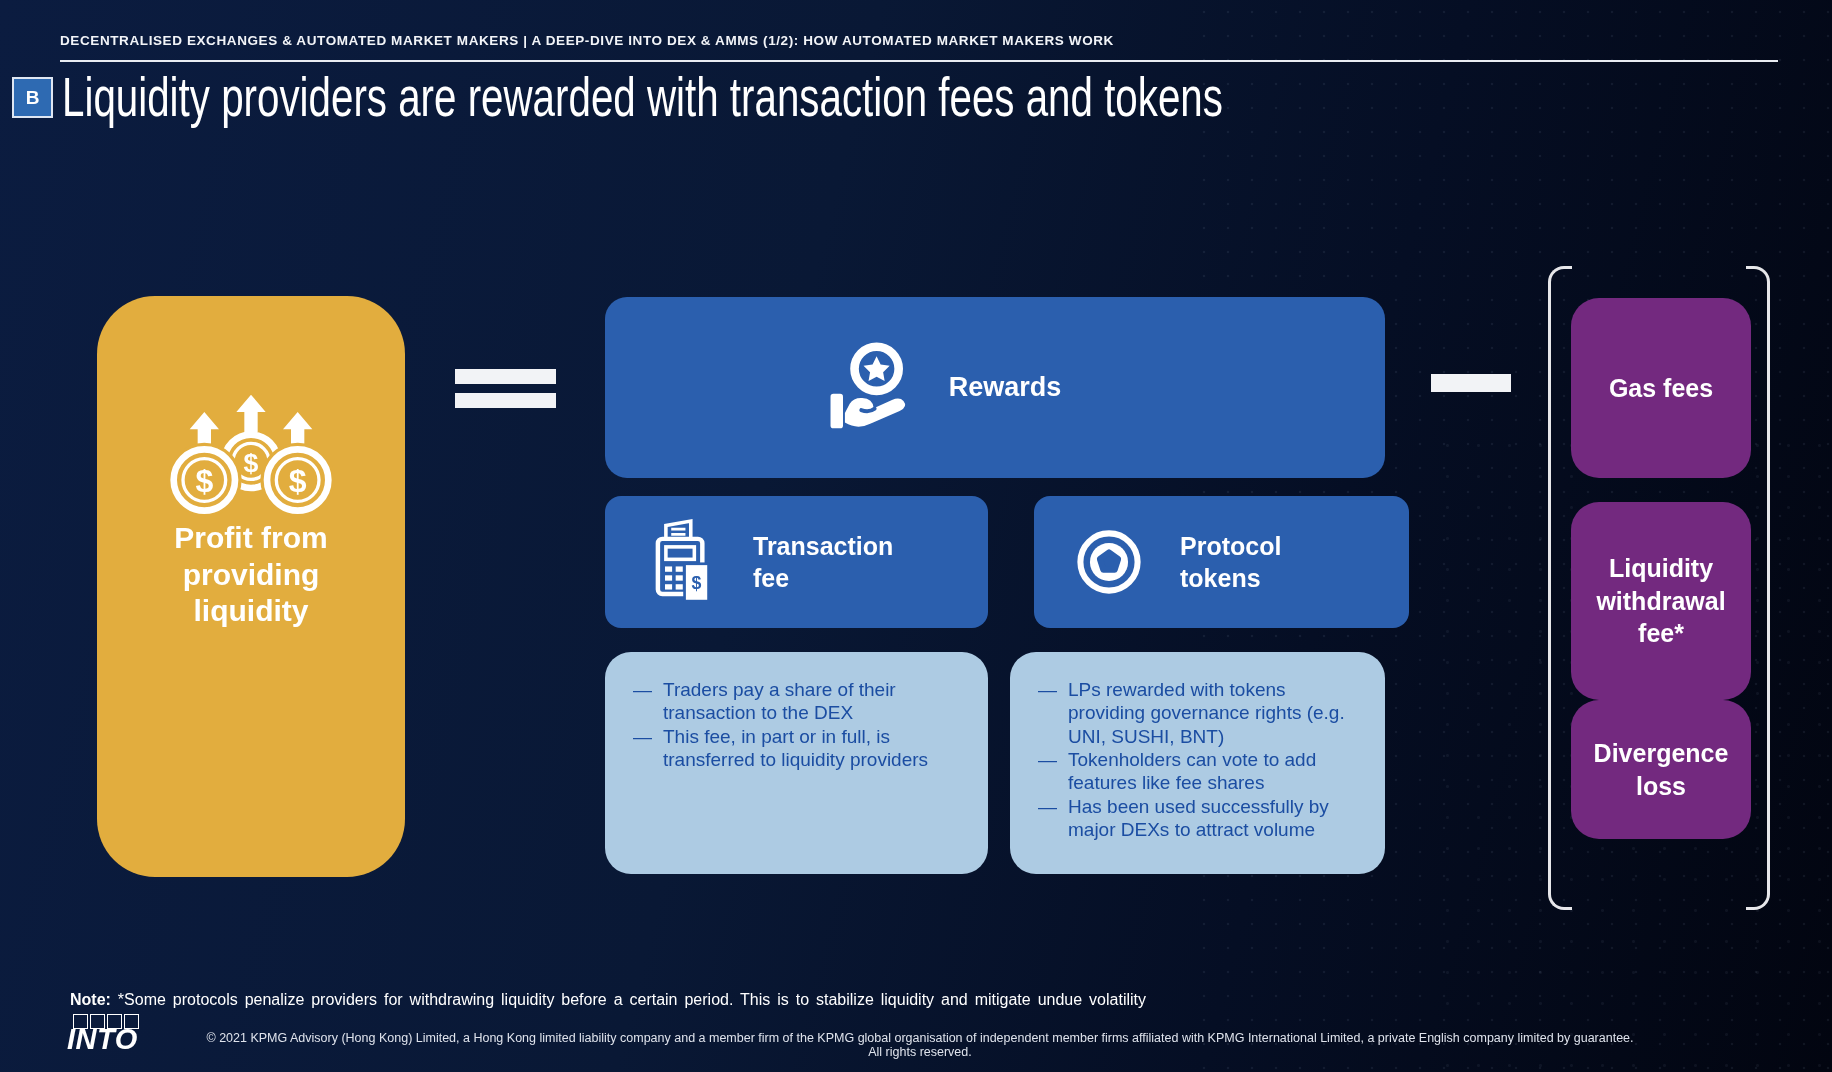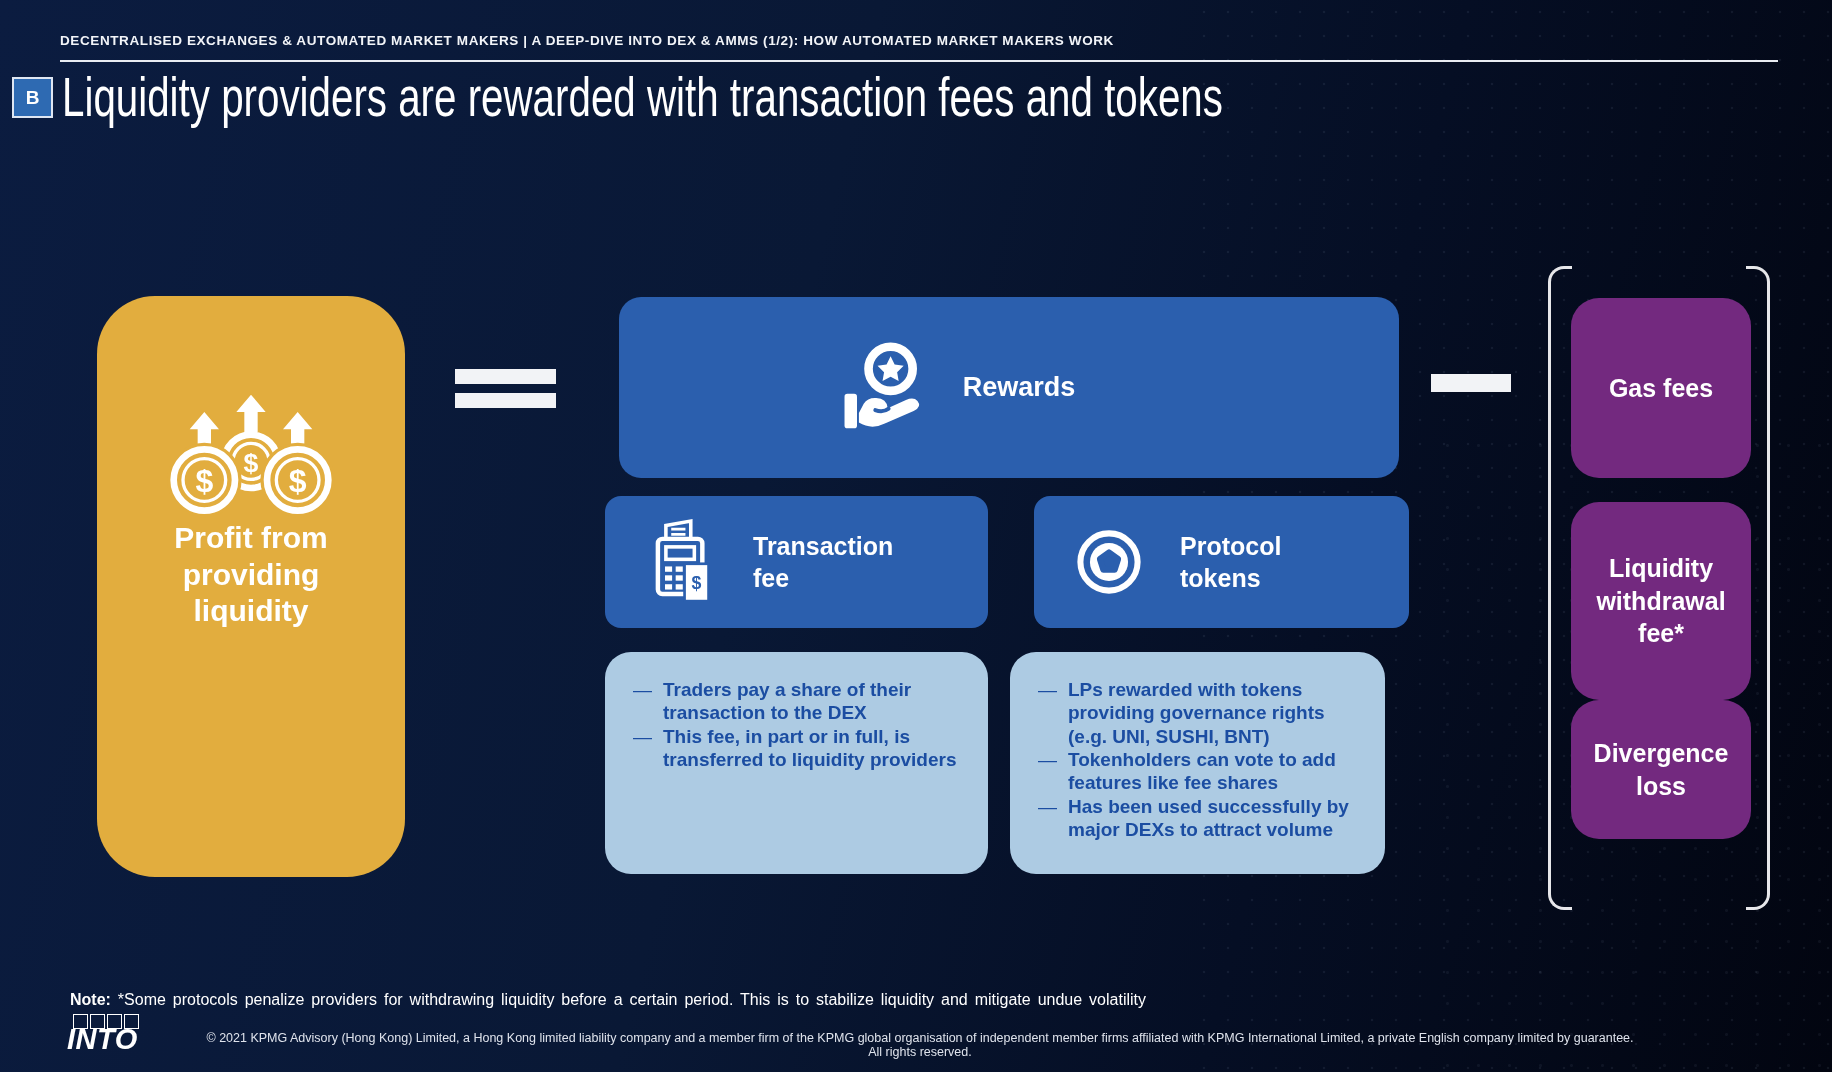--- a/index.html
+++ b/index.html
@@ -34,36 +34,36 @@
   .profit-label { font-size:30px; font-weight:bold; text-align:center;
                   line-height:1.22; width:220px; }
 
   .equals { position:absolute; left:455px; top:369px; width:101px; }
   .equals .bar { width:101px; height:15px; background:#f2f3f6; }
   .equals .bar + .bar { margin-top:9px; }
   .minus { position:absolute; left:1431px; top:374px; width:80px; height:18px; background:#f2f3f6; }
 
   .rewards-box { position:absolute; left:605px; top:297px; width:780px; height:181px;
                  background:#2b5fae; border-radius:22px; display:flex; align-items:center;
-                 justify-content:center; gap:34px; padding-right:110px;margin-left:14px; }
+                 justify-content:center; gap:34px; padding-right:110px; }
   .rewards-label { font-size:27px; font-weight:bold; }
 
   .type-box { position:absolute; top:496px; height:132px; background:#2b5fae; border-radius:16px;
               display:flex; align-items:center; gap:32px; padding-left:36px; }
   .type-box.tf { left:605px; width:383px; }
   .type-box.pt { left:1010px; width:375px;margin-left:24px; }
   .type-label { font-size:25px; font-weight:bold; line-height:1.3; width:170px; }
 
   .detail-box { position:absolute; top:652px; height:222px; background:#adcbe3; border-radius:26px;
                 padding:26px 20px 20px 28px; }
   .detail-box.left { left:605px; width:383px; }
   .detail-box.right { left:1010px; width:375px; }
   .detail-item { display:flex; color:#1b4da2; font-size:19px; line-height:1.23; }
   .detail-item .dash { flex:0 0 30px; }
-  .detail-item .txt { flex:1;font-weight:bold; }
+  .detail-item .txt { flex:1; }
 
   .bracket { position:absolute; top:266px; width:24px; height:644px; }
   .bracket.lft { left:1548px; border-left:3px solid #e7e7ea; border-top:3px solid #e7e7ea;
                  border-bottom:3px solid #e7e7ea; border-top-left-radius:16px; border-bottom-left-radius:16px; }
   .bracket.rgt { left:1746px; border-right:3px solid #e7e7ea; border-top:3px solid #e7e7ea;
                  border-bottom:3px solid #e7e7ea; border-top-right-radius:16px; border-bottom-right-radius:16px; }
 
   .cost-box { position:absolute; left:1571px; width:180px; background:#73297f; border-radius:28px;
               display:flex; align-items:center; justify-content:center; text-align:center;
               font-size:25px; font-weight:bold; line-height:1.3; padding:0 2px; }

